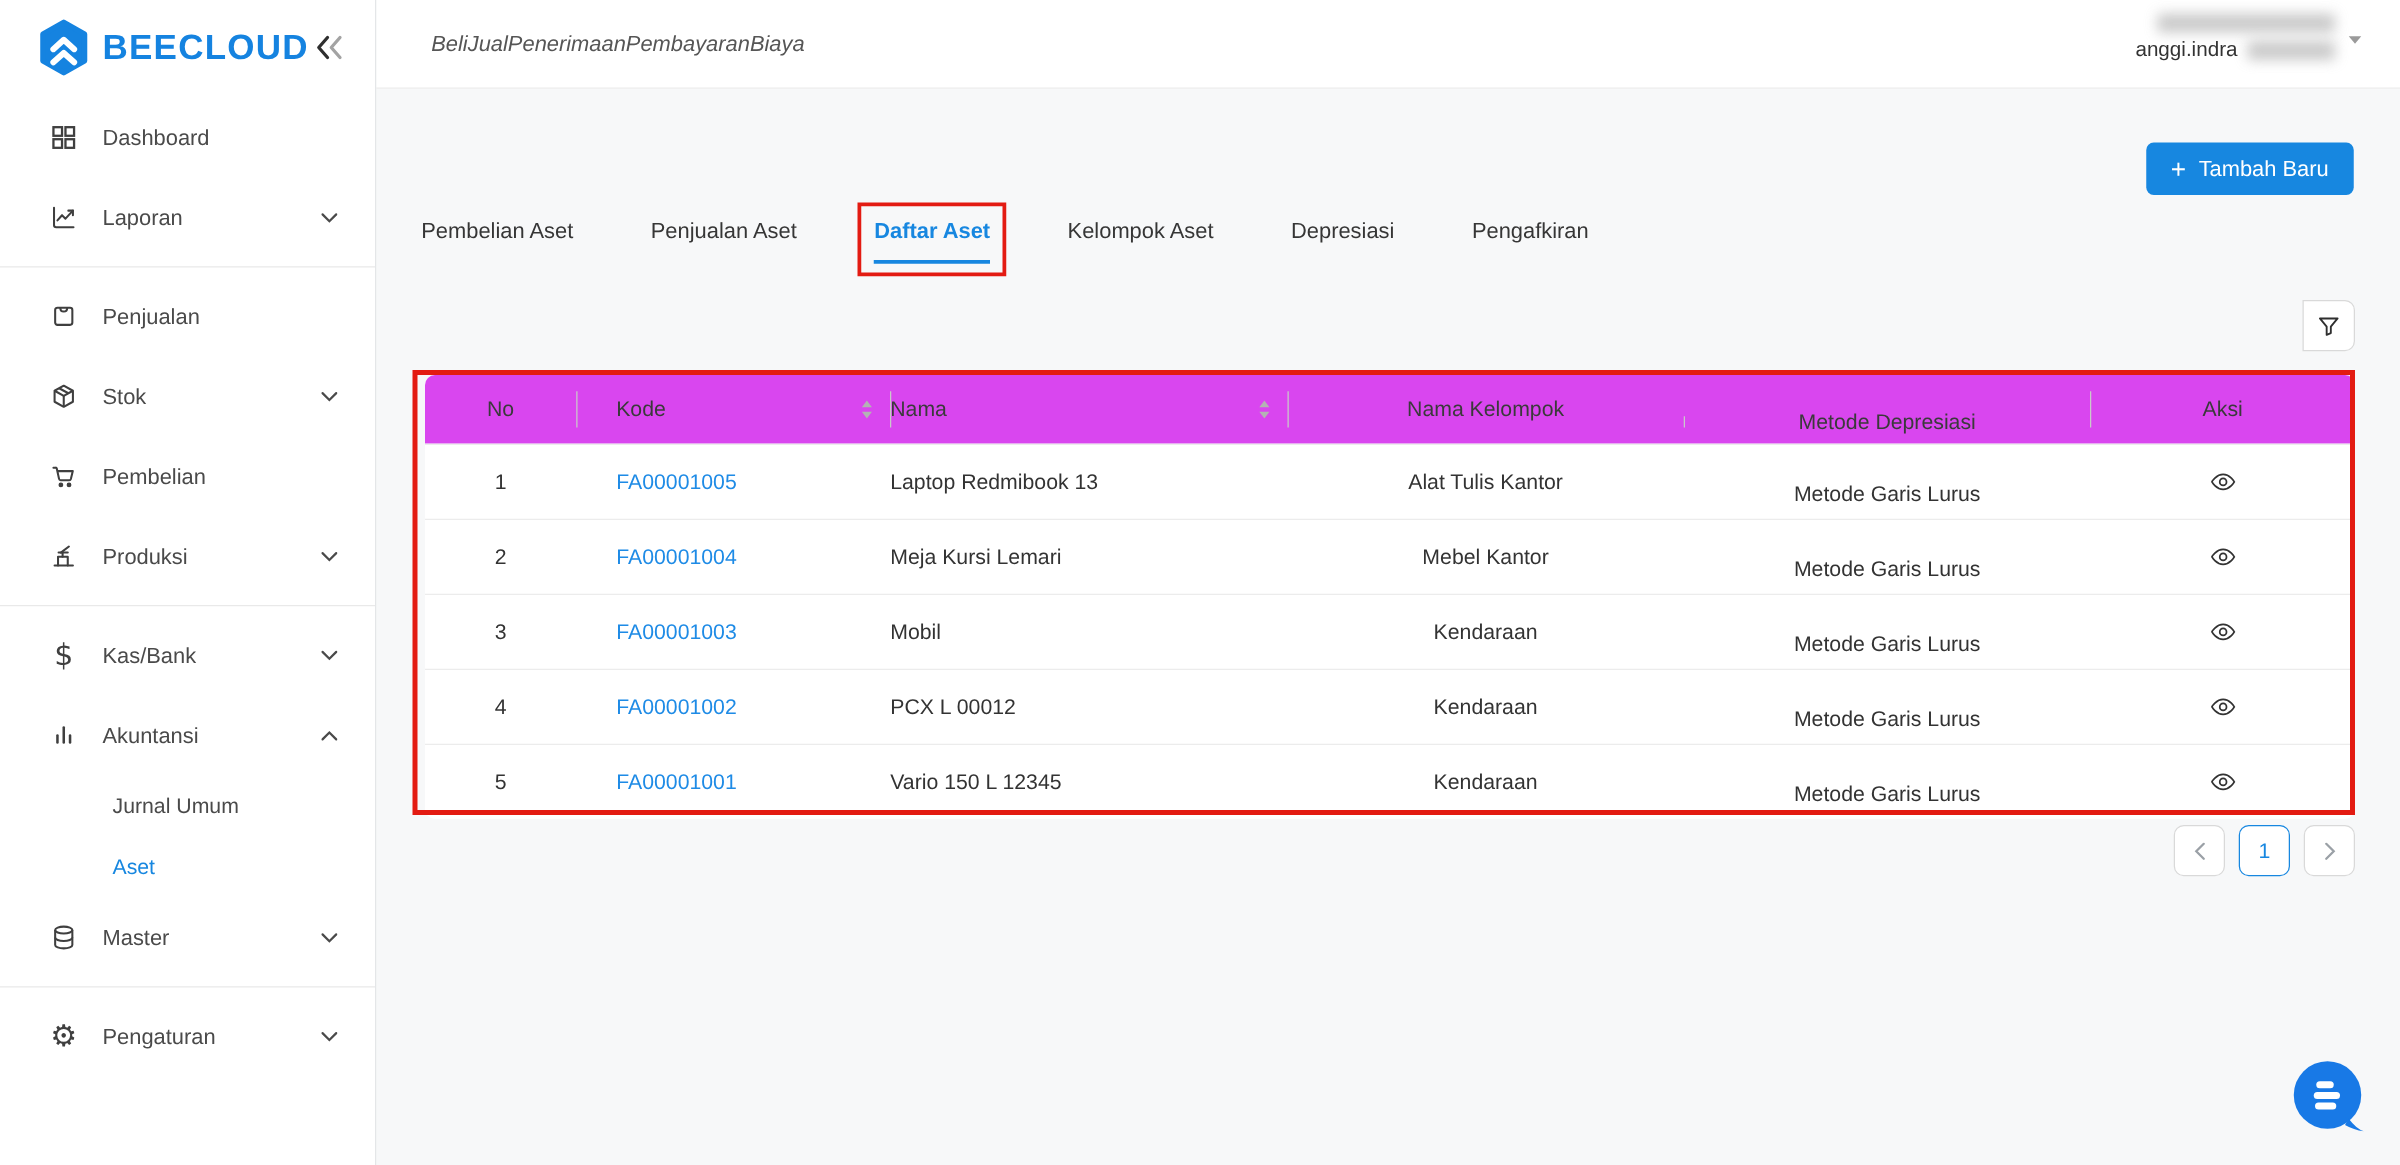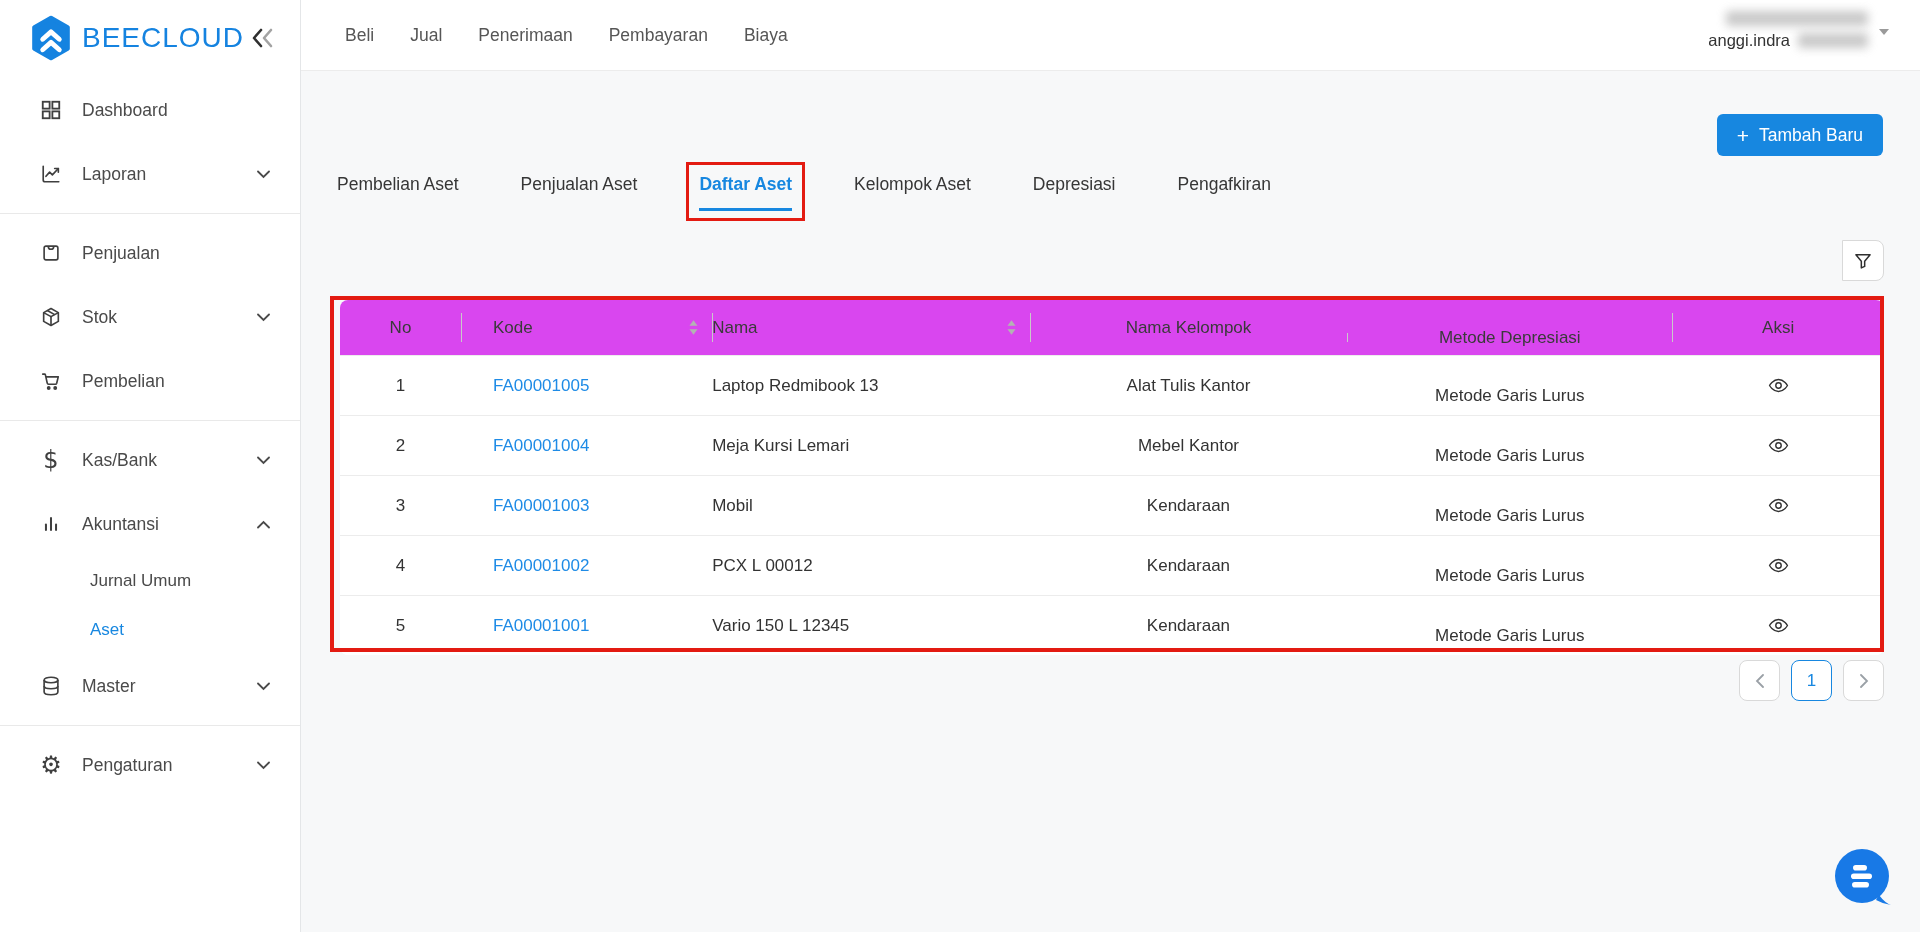--- a/index.html
+++ b/index.html
@@ -4,37 +4,37 @@
 <style>
   html,body{margin:0;padding:0;}
   body{width:1920px;height:932px;overflow:hidden;background:#f7f8f9;
        font-family:"Liberation Sans", sans-serif;-webkit-font-smoothing:antialiased;}
   .canvas{position:absolute;inset:0;width:1920px;height:932px;}
 
   
   .sidebar{position:absolute;left:0;top:0;width:300px;height:932px;background:#fff;
            border-right:1px solid #e4e6e8;z-index:5;}
   .logo-row{height:76px;display:flex;align-items:center;padding:0 20px 0 30px;}
-  .logo-text{font-size:28px;font-weight:normal;color:#1583e0;letter-spacing:1px;margin-left:10px;}
+  .logo-text{font-size:28px;font-weight:bold;color:#1583e0;letter-spacing:1px;margin-left:10px;}
   .collapse-btn{margin-left:auto;background:none;border:none;cursor:pointer;display:flex;padding:4px;}
   .side-nav{padding-top:2px;}
   .nav-item{height:64px;display:flex;align-items:center;padding:0 30px 0 38px;
             color:#4a4a4a;font-size:17.5px;cursor:pointer;}
   .nav-item .nicon{width:26px;display:flex;justify-content:center;align-items:center;margin-right:18px;color:#3f3f3f;}
   .nav-item .chev{margin-left:auto;display:flex;}
   .glyph-icon{font-size:24px;color:#3f3f3f;line-height:1;font-family:"DejaVu Sans",sans-serif;}
   .sub-item{height:49px;display:flex;align-items:center;padding-left:90px;
             font-size:17px;color:#4a4a4a;cursor:pointer;}
   .sub-item.active{color:#1787e0;}
   .side-divider{height:1px;background:#e9e9e9;margin:7px 0;}
 
   
   .topbar{position:absolute;left:300px;right:0;top:0;height:70px;background:#fff;
           border-bottom:1px solid #ececec;display:flex;align-items:center;z-index:4;}
-  .topmenu{display:flex;gap:36px;padding-left:45px;font-size:17.5px;color:#565656;}
+  .topmenu{display:flex;padding-left:45px;font-size:17.5px;color:#565656;font-style:italic;}
   .topmenu span{cursor:pointer;white-space:nowrap;}
   .user-block{position:absolute;right:52px;top:11px;display:flex;flex-direction:column;align-items:flex-end;}
   .redact{display:inline-block;background:#a6a6a6;border-radius:2px;filter:blur(5px);opacity:.6;}
   .r1{width:142px;height:15px;margin-bottom:5px;}
   .r2{width:70px;height:15px;margin-left:8px;}
   .user-line2{display:flex;align-items:center;font-size:16.5px;color:#333;}
   .user-caret{position:absolute;right:30px;top:28px;display:flex;}
 
   
   .content{position:absolute;left:300px;top:70px;right:0;bottom:0;background:#f7f8f9;}
@@ -180,20 +180,37 @@
         <span class="nicon">
           <svg width="22" height="22" viewBox="0 0 24 24" fill="none" stroke="#3f3f3f" stroke-width="1.8" stroke-linecap="round" stroke-linejoin="round">
               <path d="M3 4.5h1.9a1 1 0 0 1 1 .8l2 9a1.5 1.5 0 0 0 1.4 1.2h7.4a1.5 1.5 0 0 0 1.5-1.1l1.7-6.9H6.5"></path>
               <circle cx="9.5" cy="19.6" r="1.2" fill="#3f3f3f"></circle>
               <circle cx="16.6" cy="19.6" r="1.2" fill="#3f3f3f"></circle>
             </svg>
         </span>
         <span>Pembelian</span>
       </div>
 
+      <div class="nav-item">
+        <span class="nicon">
+          <svg width="22" height="22" viewBox="0 0 24 24" fill="none" stroke="#3f3f3f" stroke-width="1.8" stroke-linecap="round" stroke-linejoin="round">
+              <path d="M4 20h16"></path>
+              <path d="M7 20v-7.5h8.5V20"></path>
+              <path d="M11 12.5V8.8"></path>
+              <path d="M7.5 8.8h8"></path>
+              <path d="M9.5 8.8 16.5 3.5"></path>
+            </svg>
+        </span>
+        <span>Produksi</span>
+        <span class="chev">
+          <svg width="13" height="9" viewBox="0 0 13 9" fill="none" stroke="#4a4a4a" stroke-width="1.8" stroke-linecap="round">
+              <path d="M1 1.5l5.5 5.5L12 1.5"></path>
+            </svg>
+        </span>
+      </div>
 
       <div class="side-divider"></div>
 
       <div class="nav-item">
         <span class="nicon glyph-icon">$</span>
         <span>Kas/Bank</span>
         <span class="chev">
           <svg width="13" height="9" viewBox="0 0 13 9" fill="none" stroke="#4a4a4a" stroke-width="1.8" stroke-linecap="round">
               <path d="M1 1.5l5.5 5.5L12 1.5"></path>
             </svg>

